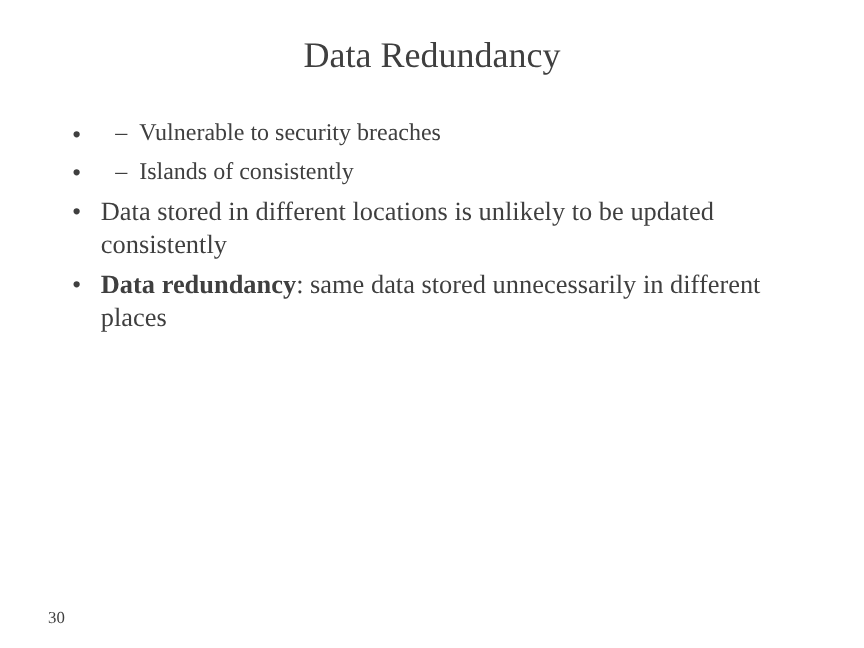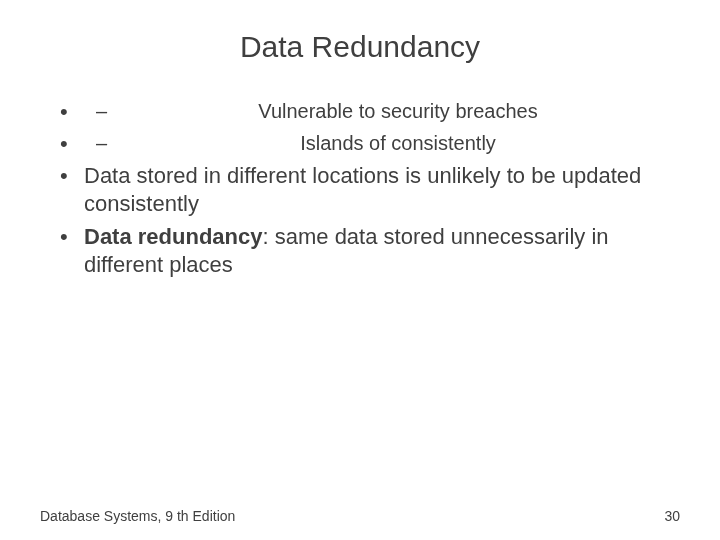--- a/index.html
+++ b/index.html
@@ -1,15 +1,15 @@
 <!DOCTYPE html>
 <html><head>
 <meta charset="utf-8">
 <style>
-  * { margin: 0; padding: 0; box-sizing: border-box; }
+  * { margin: 0; padding: 0; box-sizing: border-box; font-family: Liberation Serif, serif; }
   body {
     width: 720px;
     height: 540px;
     background: #fff;
     font-family: Arial, Helvetica, sans-serif;
     color: #3f3f3f;
     position: relative;
     padding: 30px 40px 0 40px;
   }
   .title {
@@ -35,21 +35,20 @@
     content: "•";
     position: absolute;
     left: 0;
     top: 0;
     font-size: 22px;
   }
   ul.level2 {
     list-style: none;
     padding-left: 12px;
     margin-top: 4px;
-    text-align: center;
   }
   ul.level2 > li {
     font-size: 20px;
     color: #3f3f3f;
     line-height: 1.3;
     position: relative;
     padding-left: 20px;
     margin-bottom: 6px;
   }
   ul.level2 > li::before {
@@ -92,15 +91,14 @@
   </li>
   <li>
     <span>Data stored in different locations is unlikely to be updated consistently</span>
   </li>
   <li>
     <span class="term">Data redundancy</span><span>: same data stored unnecessarily in different places</span>
   </li>
 </ul>
 
 <div class="footer">
-  <span>Database Systems, 9 th Edition</span>
   <span>30</span>
 </div>
 
 </body></html>

